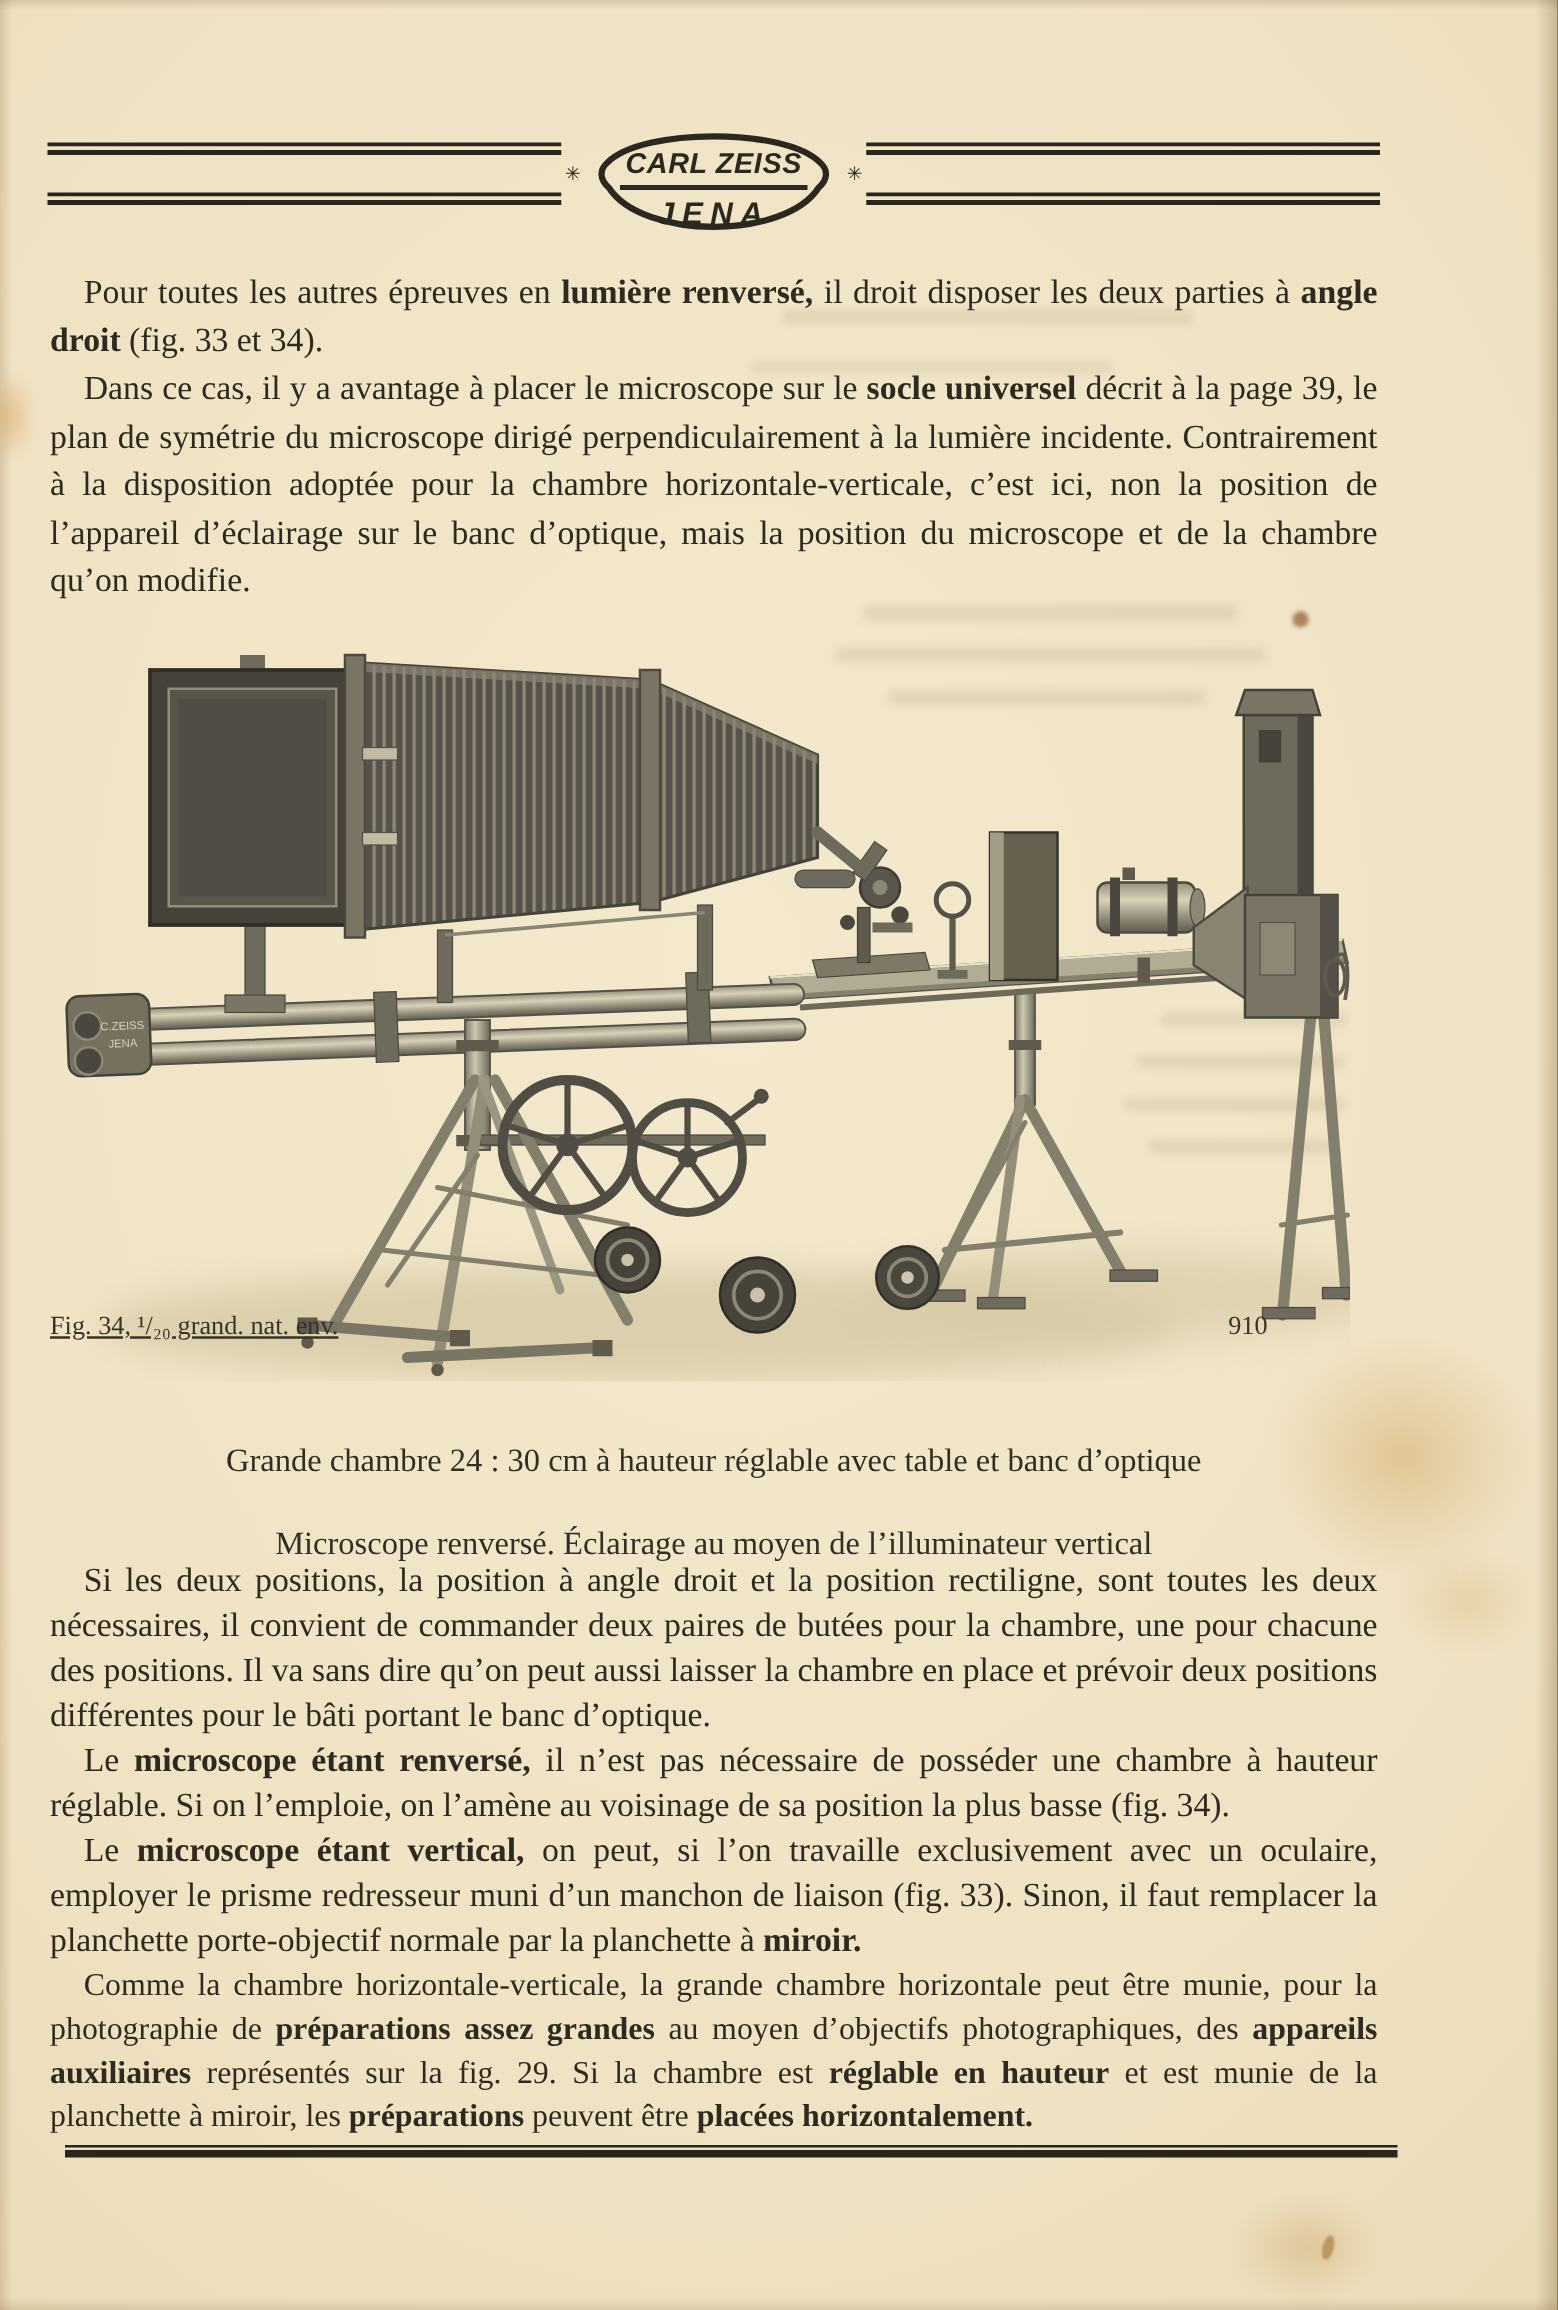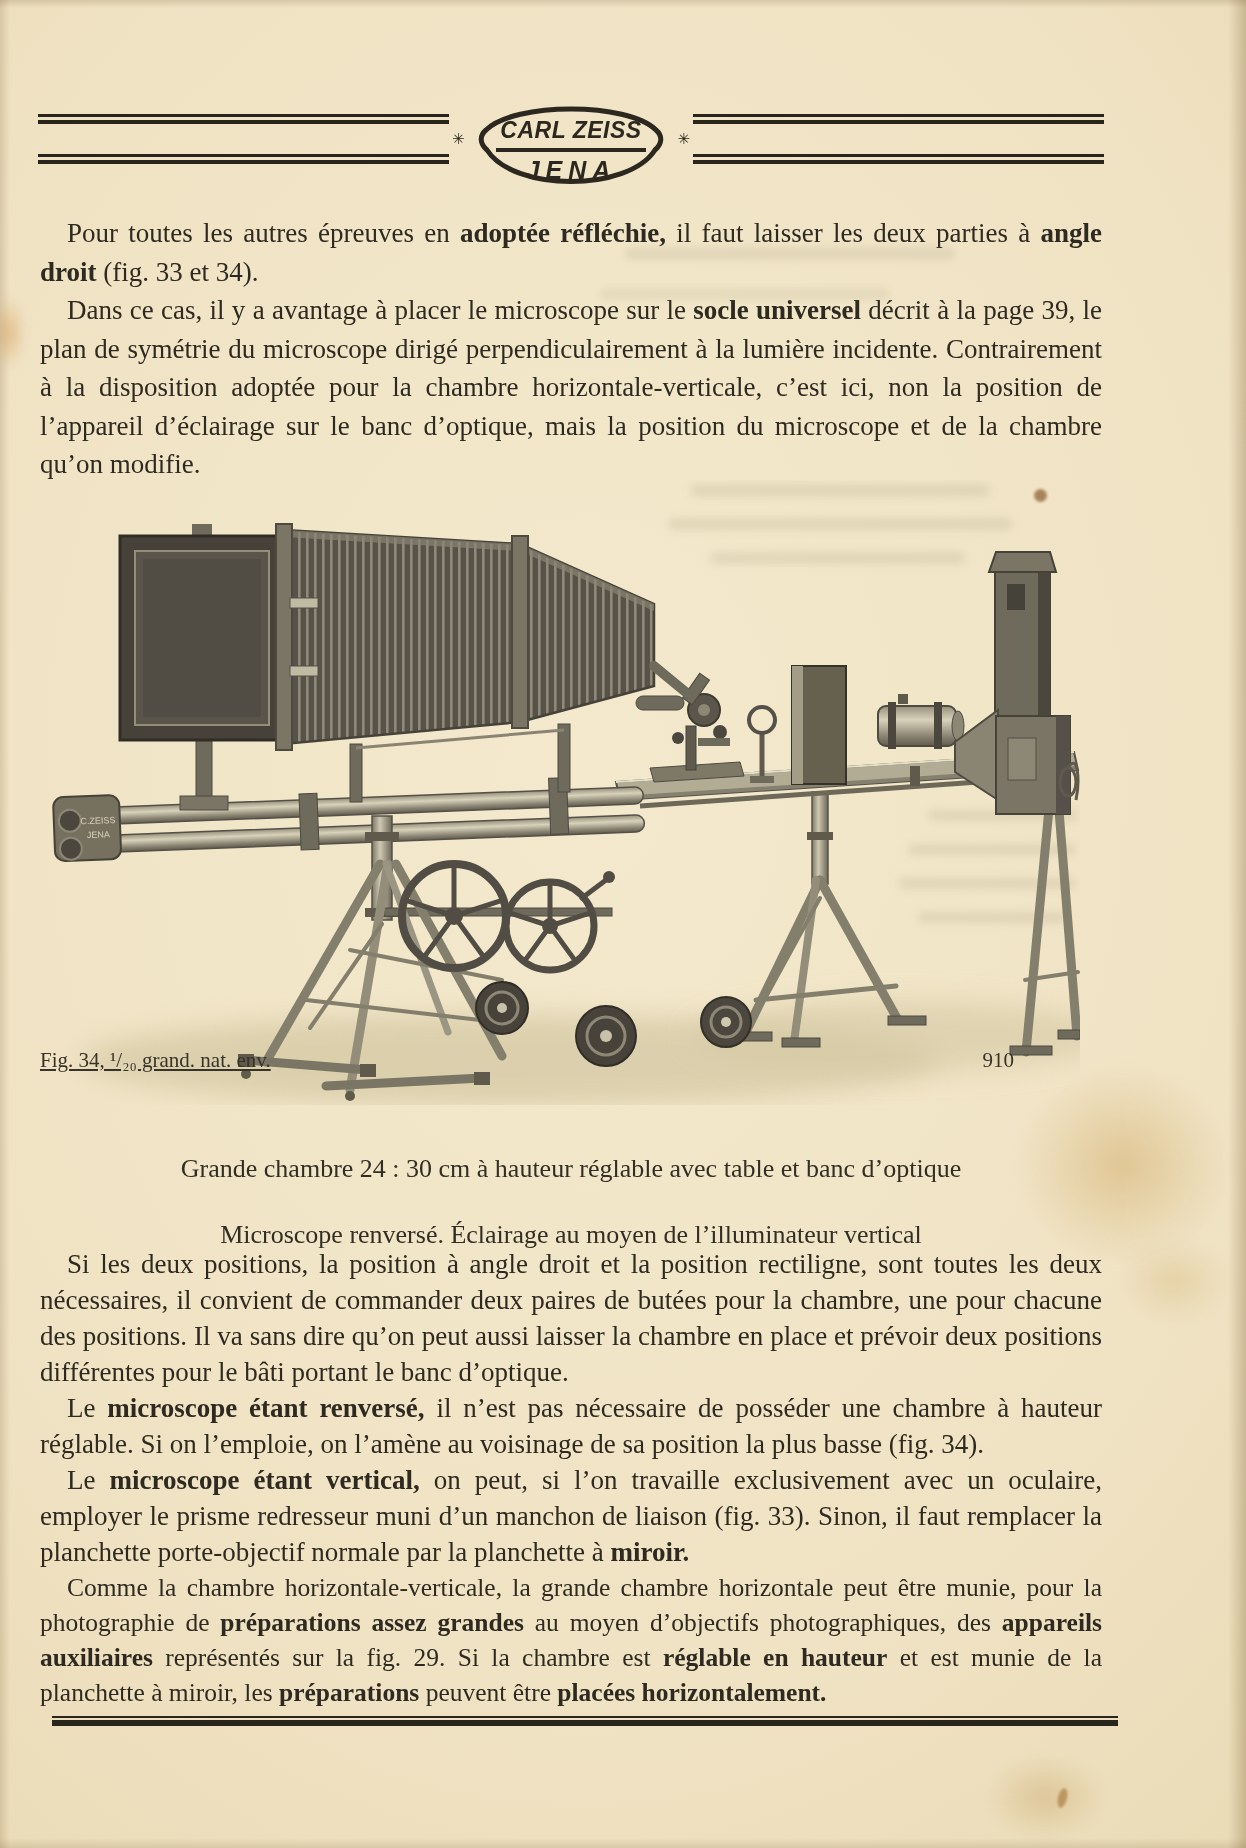--- a/index.html
+++ b/index.html
@@ -115,21 +115,21 @@
       <svg viewBox="0 0 190 116" width="190" height="116">
         <path d="M10,42 C38,14 152,14 180,42 C187,48 186,56 179,62 C152,104 38,104 11,62 C4,56 3,48 10,42 Z" fill="none" stroke="#2c2820" stroke-width="5"></path>
         <line x1="20" y1="62" x2="170" y2="62" stroke="#2c2820" stroke-width="4"></line>
         <text x="95" y="50" text-anchor="middle" font-family="Liberation Sans, DejaVu Sans, sans-serif" font-size="23" font-weight="bold" fill="#2c2820" letter-spacing="0.5">CARL ZEISS</text>
         <text x="95" y="91" text-anchor="middle" font-family="Liberation Sans, DejaVu Sans, sans-serif" font-size="25" font-weight="bold" fill="#2c2820" letter-spacing="6">JENA</text>
       </svg>
     </div>
   </div>
 
   <div class="tblock" id="block1">
-    <p><span>Pour toutes les autres épreuves en </span><span class="b">adoptée réfléchie,</span><span> il faut laisser les deux parties à </span><span class="b">angle droit</span><span> (fig. 33 et 34).</span></p>
+    <p><span>Pour toutes les autres épreuves en </span><span class="b">lumière renversé,</span><span> il droit disposer les deux parties à </span><span class="b">angle droit</span><span> (fig. 33 et 34).</span></p>
     <p><span>Dans ce cas, il y a avantage à placer le microscope sur le </span><span class="b">socle universel</span><span> décrit à la page 39, le plan de symétrie du microscope dirigé perpendiculairement à la lumière incidente. Contrairement à la disposition adoptée pour la chambre horizontale-verticale, c’est ici, non la position de l’appareil d’éclairage sur le banc d’optique, mais la position du microscope et de la chambre qu’on modifie.</span></p>
   </div>
 
   <div class="ghost" id="ghost1"></div>
   <div class="ghost" id="ghost2"></div>
 
   <div class="engraving">
   <svg viewBox="0 0 1030 625" width="1030" height="625">
     <defs>
       <pattern id="pleats" width="8" height="8" patternUnits="userSpaceOnUse">

